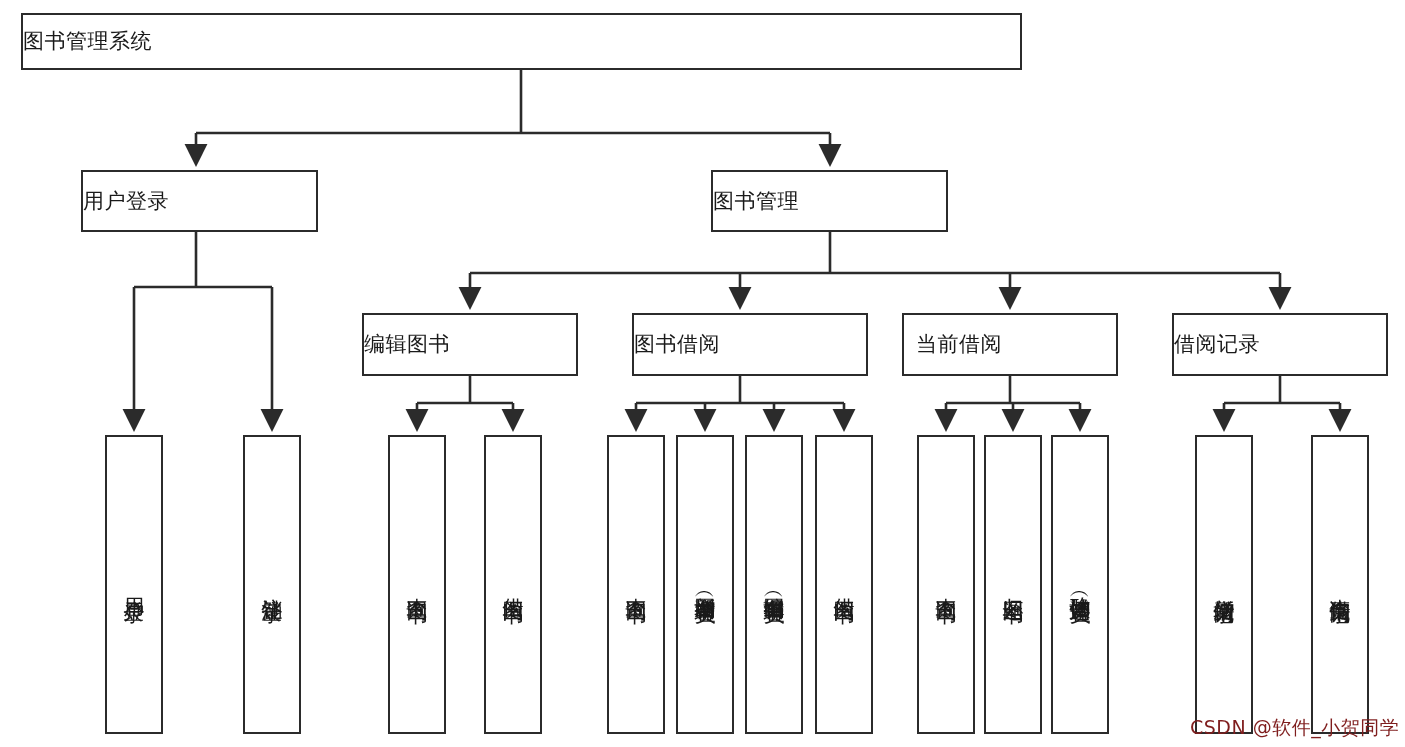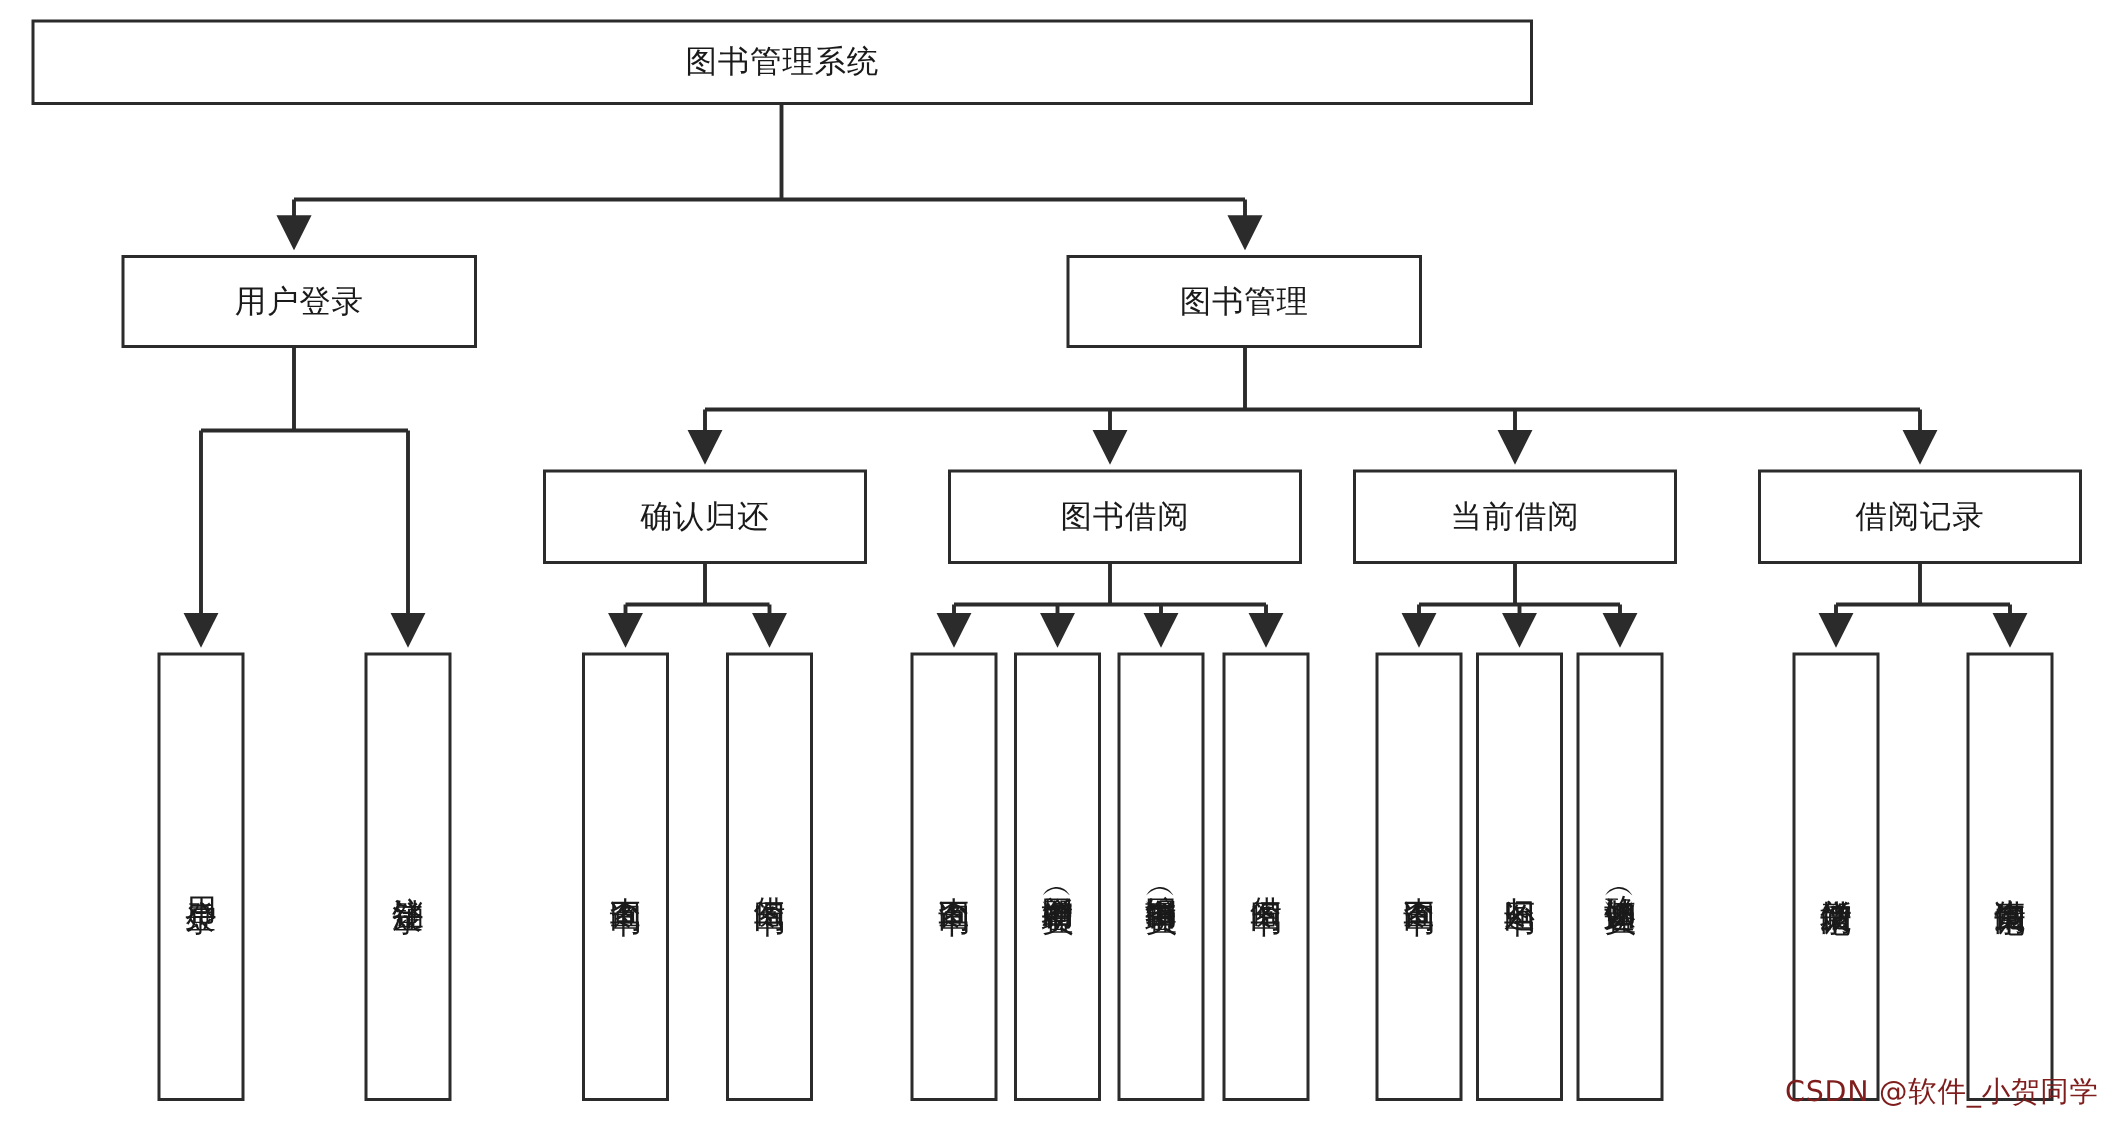--- a/index.html
+++ b/index.html
@@ -26,21 +26,21 @@
     height: 747px;
     pointer-events: none;
   }
   .node {
     position: absolute;
     box-sizing: border-box;
     background: #ffffff;
     border: 2px solid #2b2b2b;
     display: flex;
     align-items: center;
-    justify-content: center;
+    justify-content: flex-start;
     z-index: 2;
   }
   .node-label {
     font-size: 21px;
     color: #1a1a1a;
     line-height: 1.15;
     letter-spacing: 0.5px;
     white-space: nowrap;
   }
   
@@ -130,26 +130,26 @@
   </div>
 
   <div class="node" style="left:81px; top:170px; width:237px; height:62px;">
     <span class="node-label">用户登录</span>
   </div>
   <div class="node" style="left:711px; top:170px; width:237px; height:62px;">
     <span class="node-label">图书管理</span>
   </div>
 
   <div class="node" style="left:362px; top:313px; width:216px; height:63px;">
-    <span class="node-label">确认归还</span>
+    <span class="node-label">编辑图书</span>
   </div>
   <div class="node" style="left:632px; top:313px; width:236px; height:63px;">
     <span class="node-label">图书借阅</span>
   </div>
-  <div class="node" style="left:902px; top:313px; width:216px; height:63px;">
+  <div class="node" style="left:902px; top:313px; width:216px; height:63px;padding-left:12px;">
     <span class="node-label">当前借阅</span>
   </div>
   <div class="node" style="left:1172px; top:313px; width:216px; height:63px;">
     <span class="node-label">借阅记录</span>
   </div>
 
   <div class="node leaf" style="left:105px; top:435px; width:58px; height:299px;">
     <span class="node-label">用户登录</span>
   </div>
   <div class="node leaf" style="left:243px; top:435px; width:58px; height:299px;">

